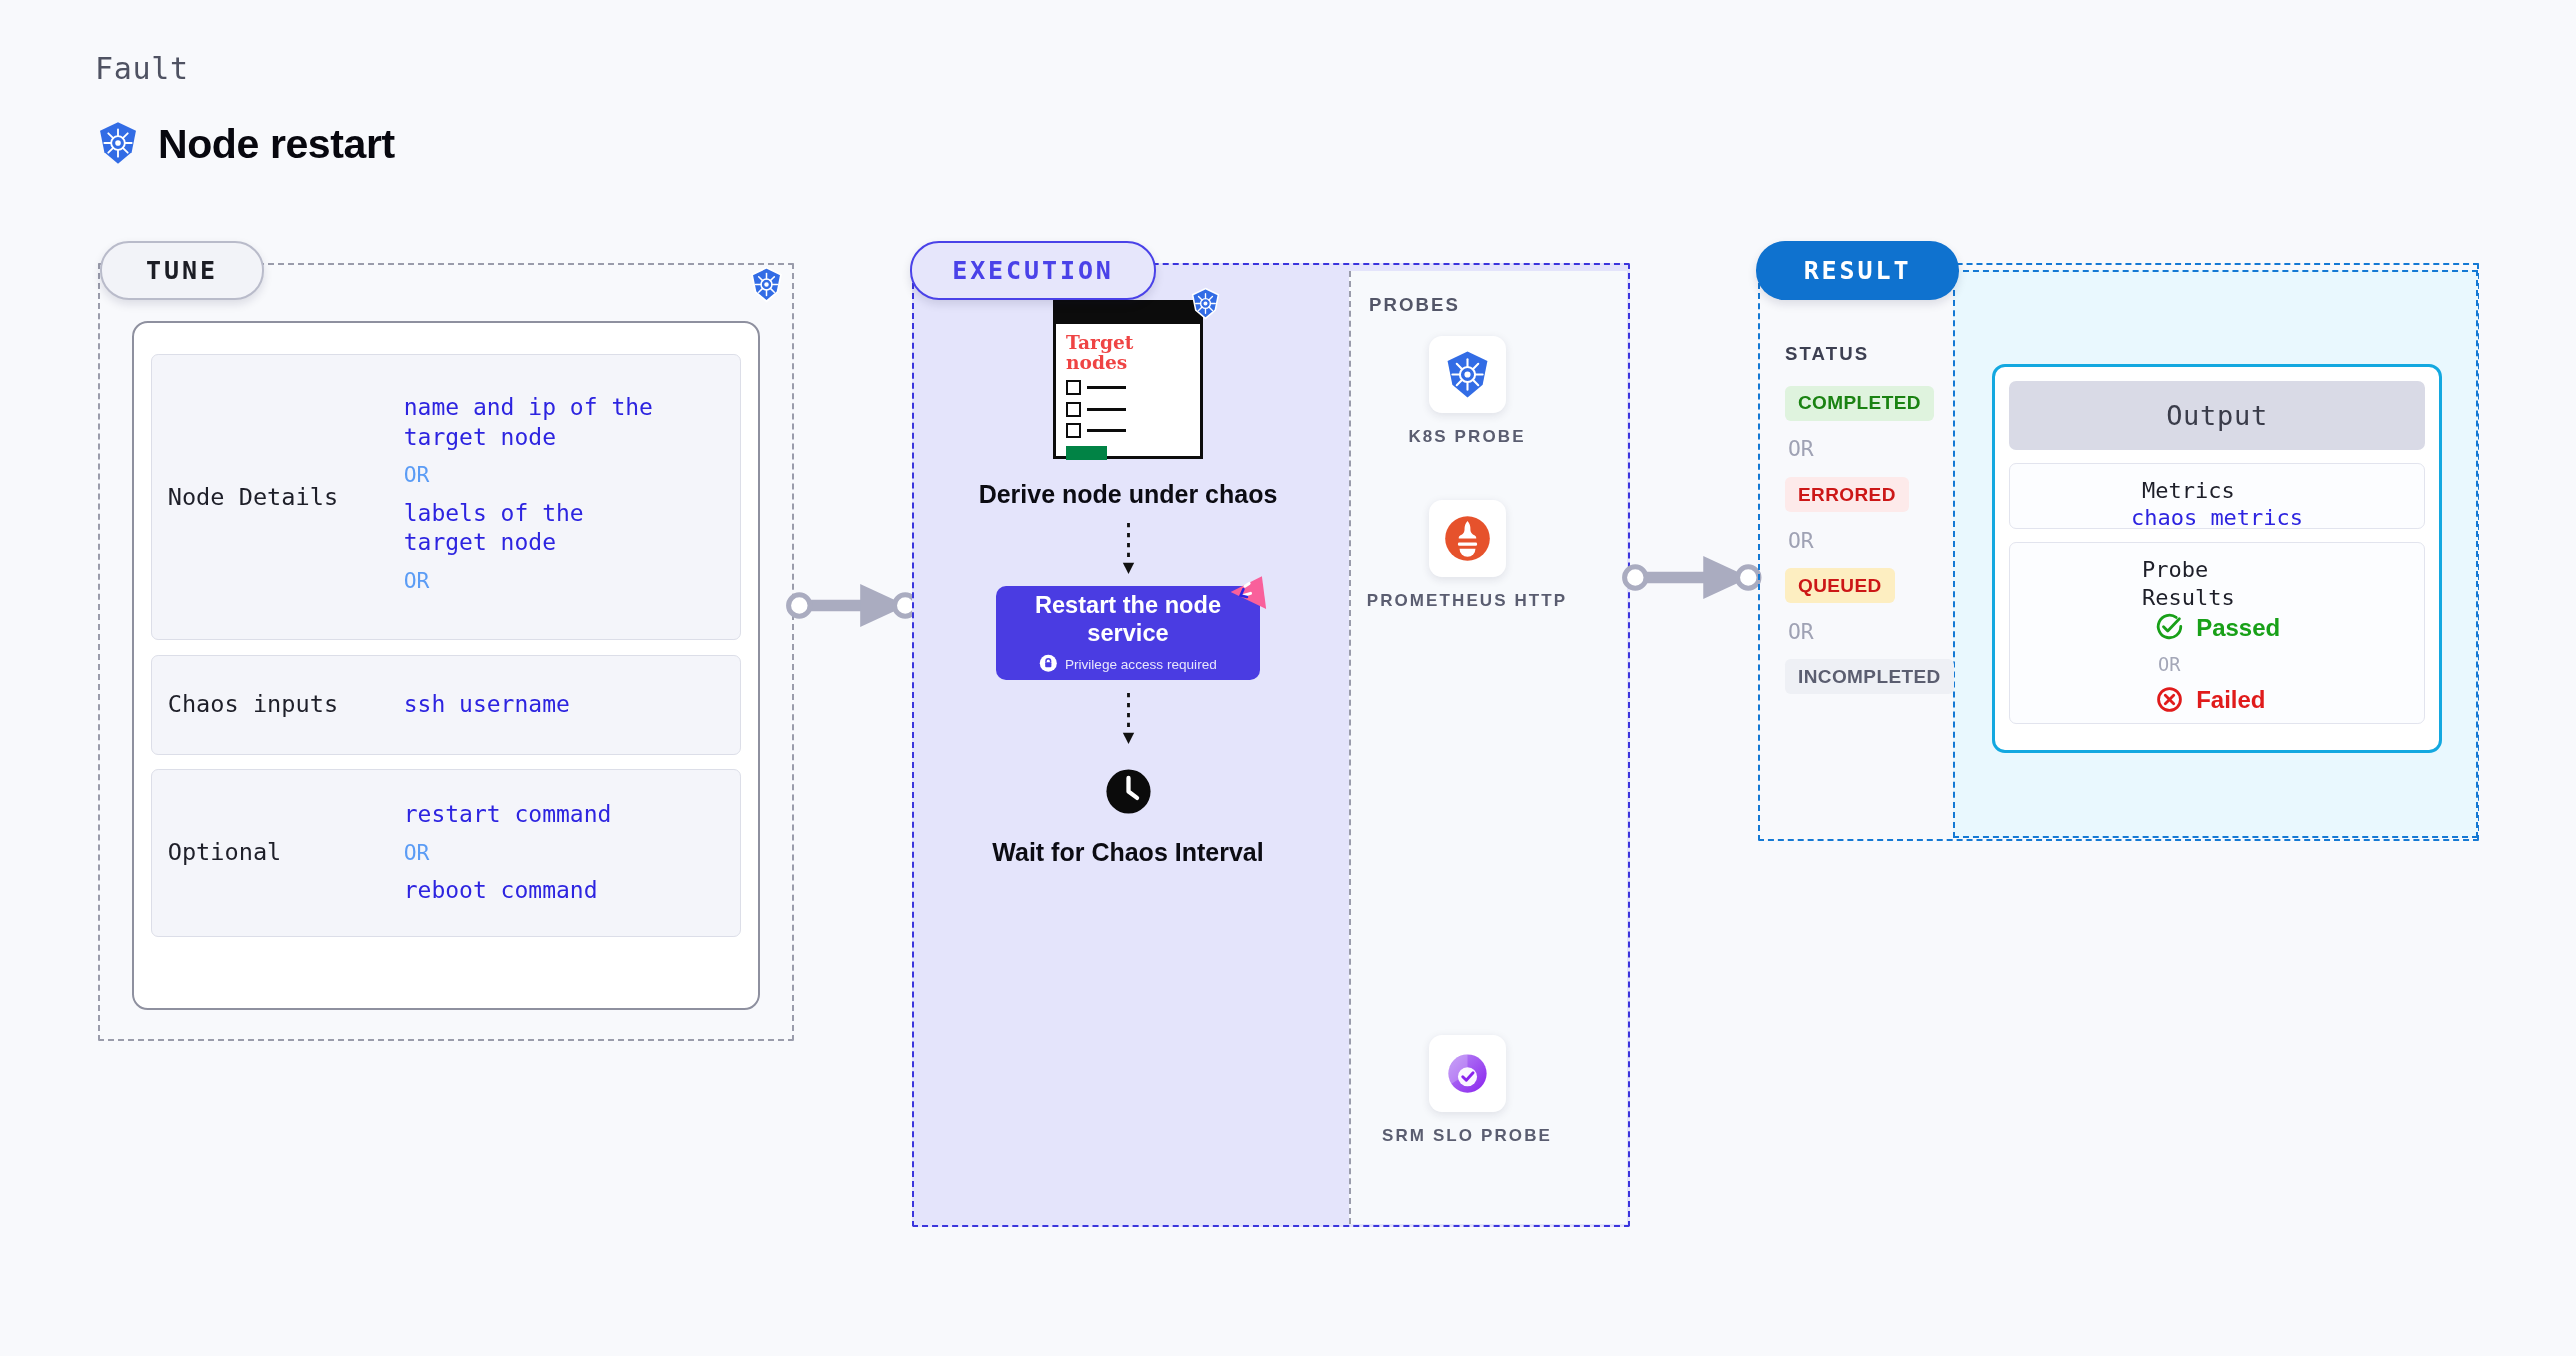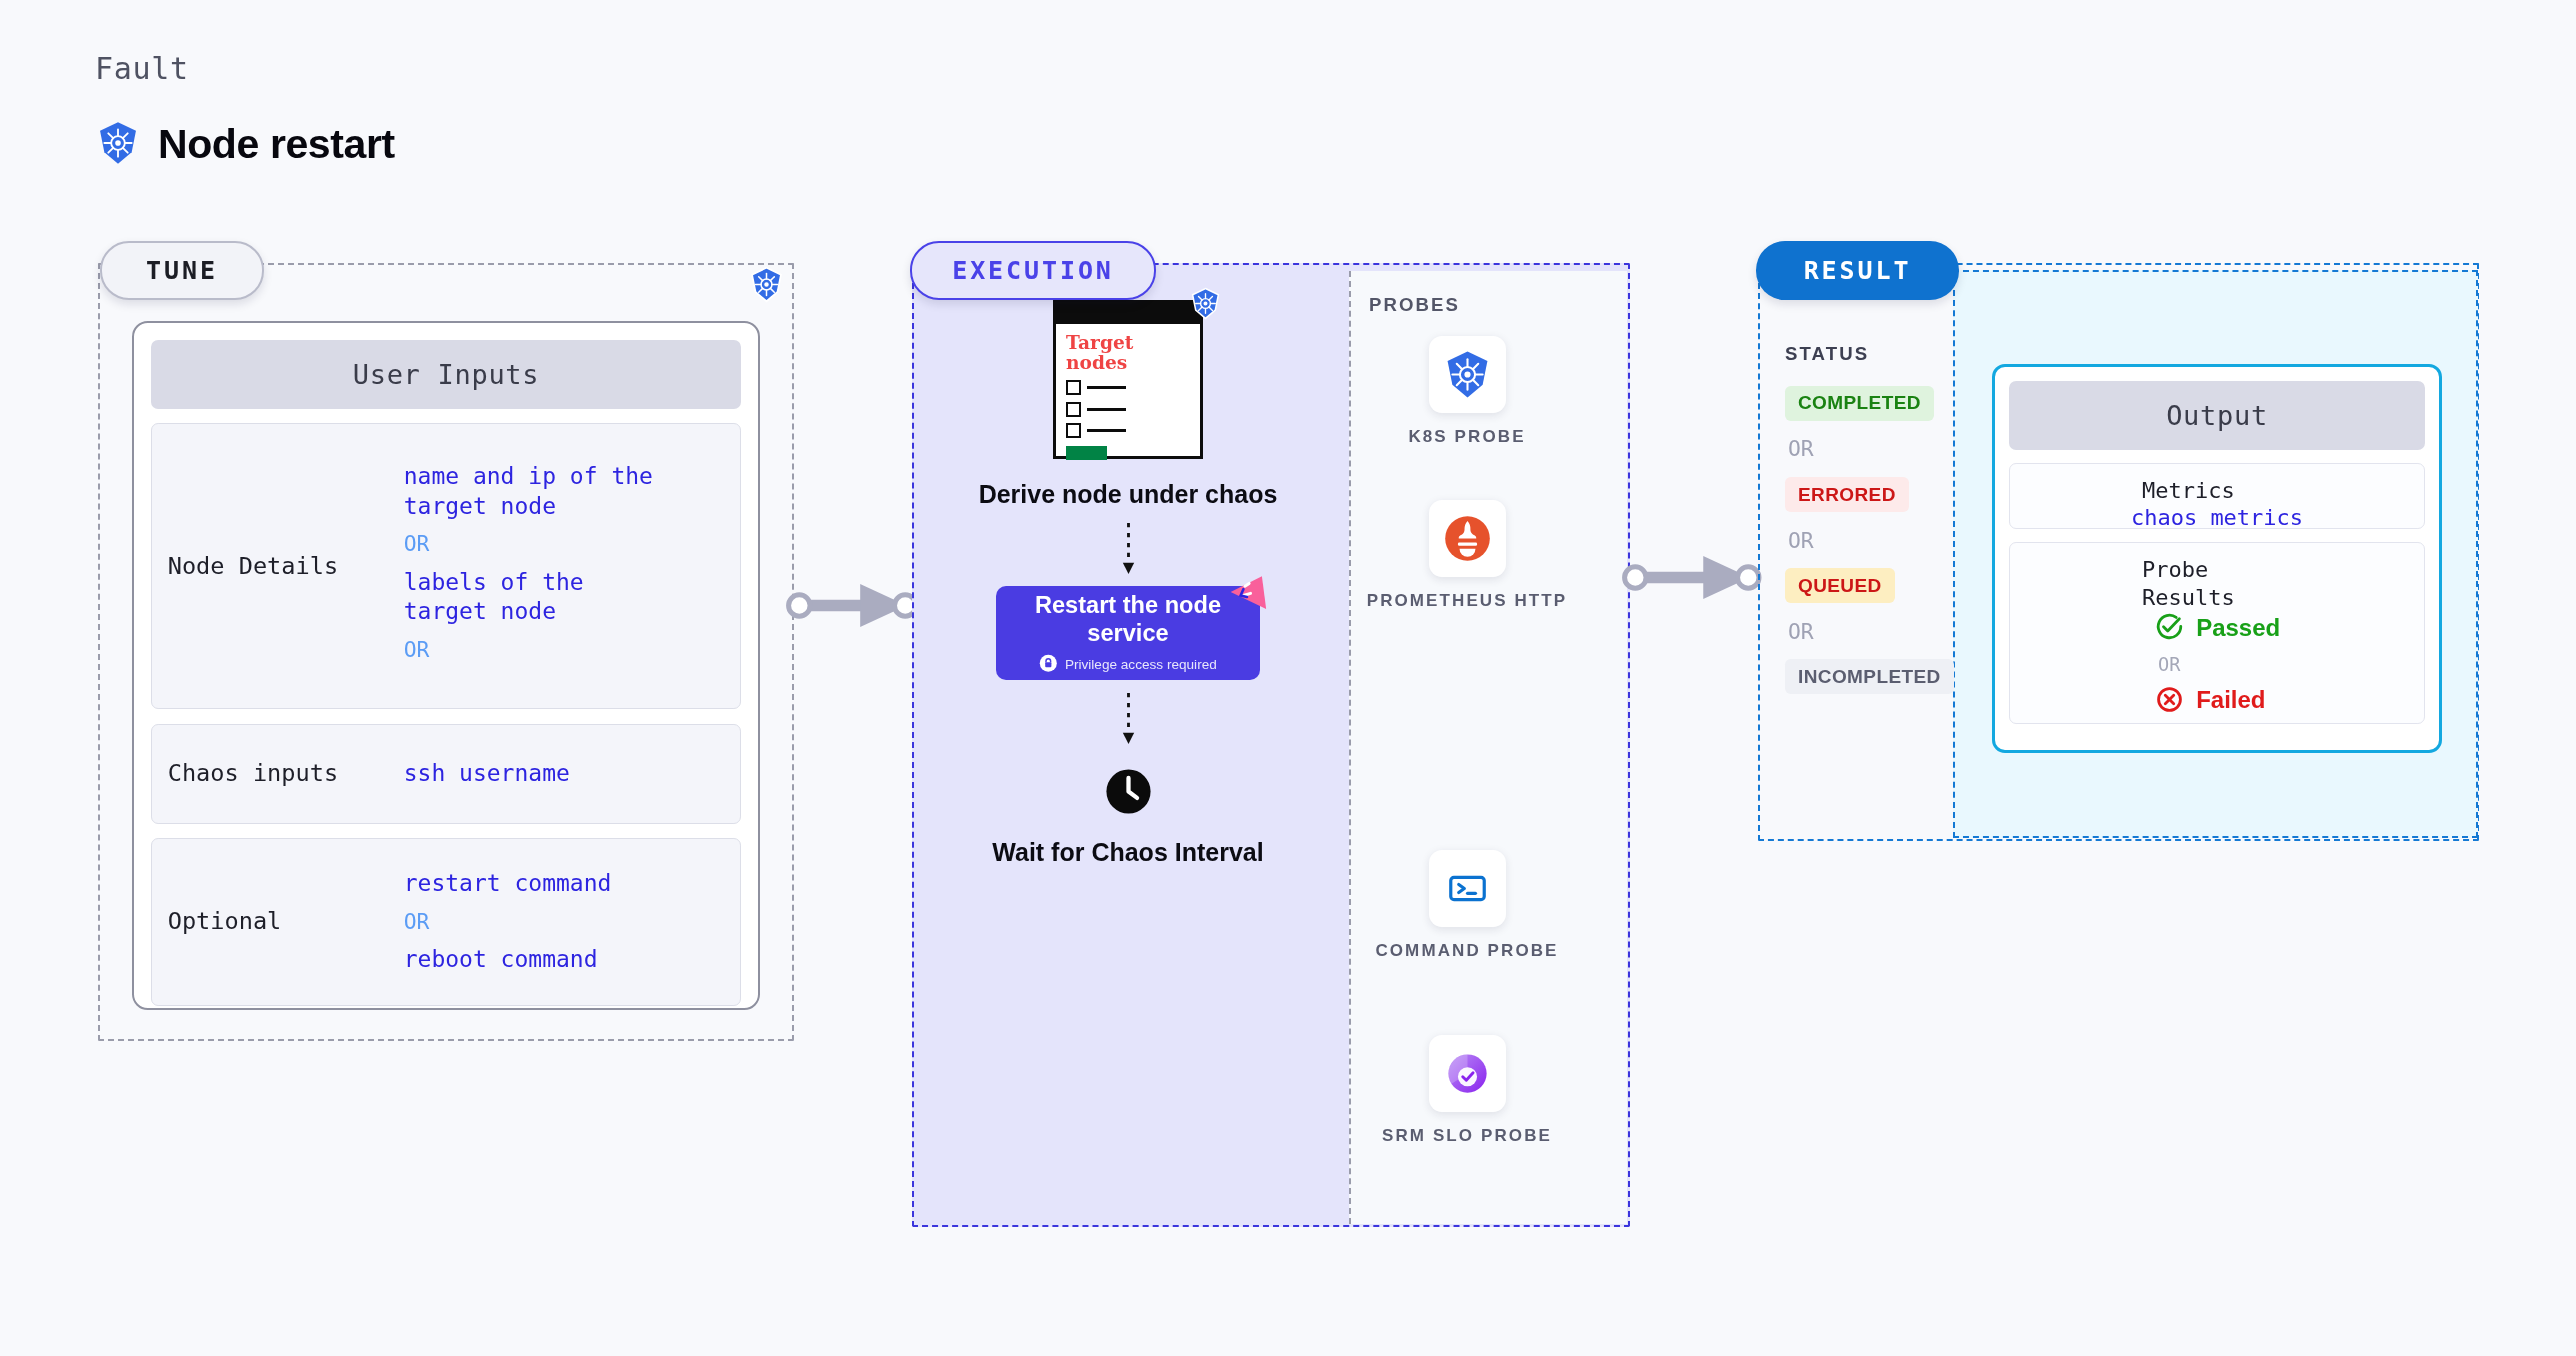--- a/index.html
+++ b/index.html
@@ -272,21 +272,20 @@
           <path d="M41.5 32 H51"></path>
         <path d="M25.3 25.3 L18.5 18.5"></path>
           <path d="M38.7 38.7 L45.5 45.5"></path>
         <path d="M38.7 25.3 L45.5 18.5"></path>
           <path d="M25.3 38.7 L18.5 45.5"></path>
       </g>
     </svg>
   </div>
 
   <div class="tune-card">
-    <div class="panel-header">User Inputs</div>
 
     <div class="io-row row-node">
       <div class="io-key">Node Details</div>
       <div class="io-vals">
         <div class="io-val">name and ip of the
 target node</div>
         <div class="io-or">OR</div>
         <div class="io-val">labels of the
 target node</div>
         <div class="io-or">OR</div>
@@ -447,31 +446,20 @@
         <path d="M32 10 c6 7 2 11 5 15 c3 4 6 2 6 7 H21 c0-5 3-3 6-7 c3-4-1-8 5-15 Z" fill="#fff"></path>
         <rect x="20" y="37" width="24" height="4" rx="1.6" fill="#fff"></rect>
         <path d="M22 45 h20 a10 10 0 0 1 -20 0 Z" fill="#fff"></path>
       </svg>
     </div>
     <div class="probe-label">PROMETHEUS
 HTTP</div>
   </div>
 
 
-  <div class="probe-item" style="left:1353px; top:850px;">
-    <div class="probe-tile">
-      <svg width="51" height="51" viewBox="0 0 64 64">
-        <rect x="11" y="18" width="42" height="28" rx="4" fill="none" stroke="#0b72d0" stroke-width="4"></rect>
-        <path d="M21 27 L28 32 L21 37" fill="none" stroke="#0b72d0" stroke-width="4" stroke-linecap="round" stroke-linejoin="round"></path>
-        <path d="M32 38 H42" stroke="#0b72d0" stroke-width="4" stroke-linecap="round"></path>
-      </svg>
-    </div>
-    <div class="probe-label">COMMAND
-PROBE</div>
-  </div>
 
   <div class="probe-item" style="left:1353px; top:1035px;">
     <div class="probe-tile">
       <svg width="51" height="51" viewBox="0 0 64 64">
         <defs>
           <linearGradient id="slog" x1="0" y1="0" x2="1" y2="1">
             <stop offset="0" stop-color="#b98bf5"></stop>
               <stop offset="1" stop-color="#8a22ee"></stop>
           </linearGradient>
         </defs>

